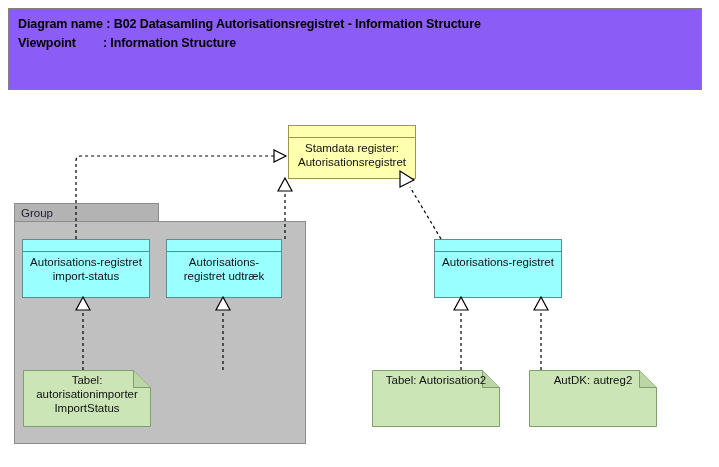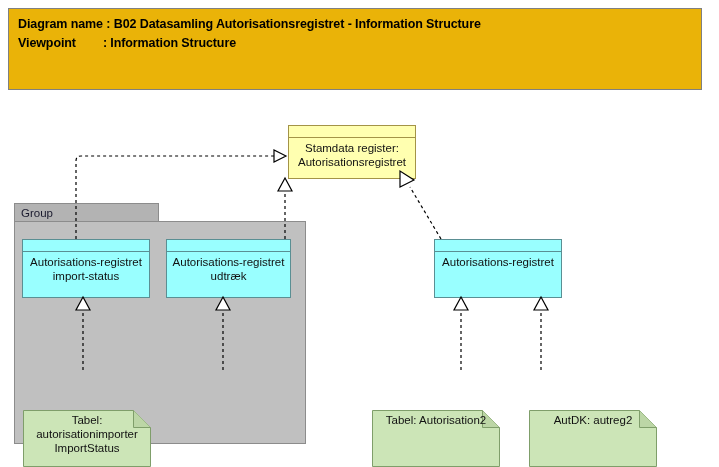--- a/index.html
+++ b/index.html
@@ -22,21 +22,21 @@
     height: 467px;
   }
 
   
   .title-banner {
     position: absolute;
     left: 8px;
     top: 8px;
     width: 694px;
     height: 82px;
-    background: #eab308;
+    background: #8b5cf6;
     border: 1px solid #808080;
     box-sizing: border-box;
   }
   .title-line {
     position: absolute;
     left: 9px;
     font-size: 12.5px;
     font-weight: bold;
     color: #000000;
     white-space: pre;
@@ -117,21 +117,20 @@
 
   .elem.yellow {
     border: 1px solid #a39347;
     background: #ffffb0;
   }
   .elem.yellow .elem-head { border-bottom: 1px solid #a39347; }
 
   
   .note {
     position: absolute;
-    margin-top: 40px;
   }
   .note svg { display: block; }
   .note .note-text {
     position: absolute;
     left: 2px;
     right: 2px;
     top: 3px;
     text-align: center;
     font-size: 11.5px;
     line-height: 14px;
@@ -167,21 +166,21 @@
   <div class="elem yellow" style="left:288px; top:125px; width:128px; height:54px;">
     <div class="elem-head"></div>
     <div class="elem-text">Stamdata register: Autorisationsregistret</div>
   </div>
 
   <div class="elem" style="left:22px; top:239px; width:128px; height:59px;">
     <div class="elem-head"></div>
     <div class="elem-text">Autorisations-registret import-status</div>
   </div>
 
-  <div class="elem" style="left:166px; top:239px; width:125px; height:59px;">
+  <div class="elem" style="left:166px; top:239px; width:116px; height:59px;">
     <div class="elem-head"></div>
     <div class="elem-text">Autorisations-registret udtræk</div>
   </div>
 
   <div class="elem" style="left:434px; top:239px; width:128px; height:59px;padding-left:20px;">
     <div class="elem-head"></div>
     <div class="elem-text">Autorisations-registret</div>
   </div>
 
   <div class="note" style="left:23px; top:370px;">

